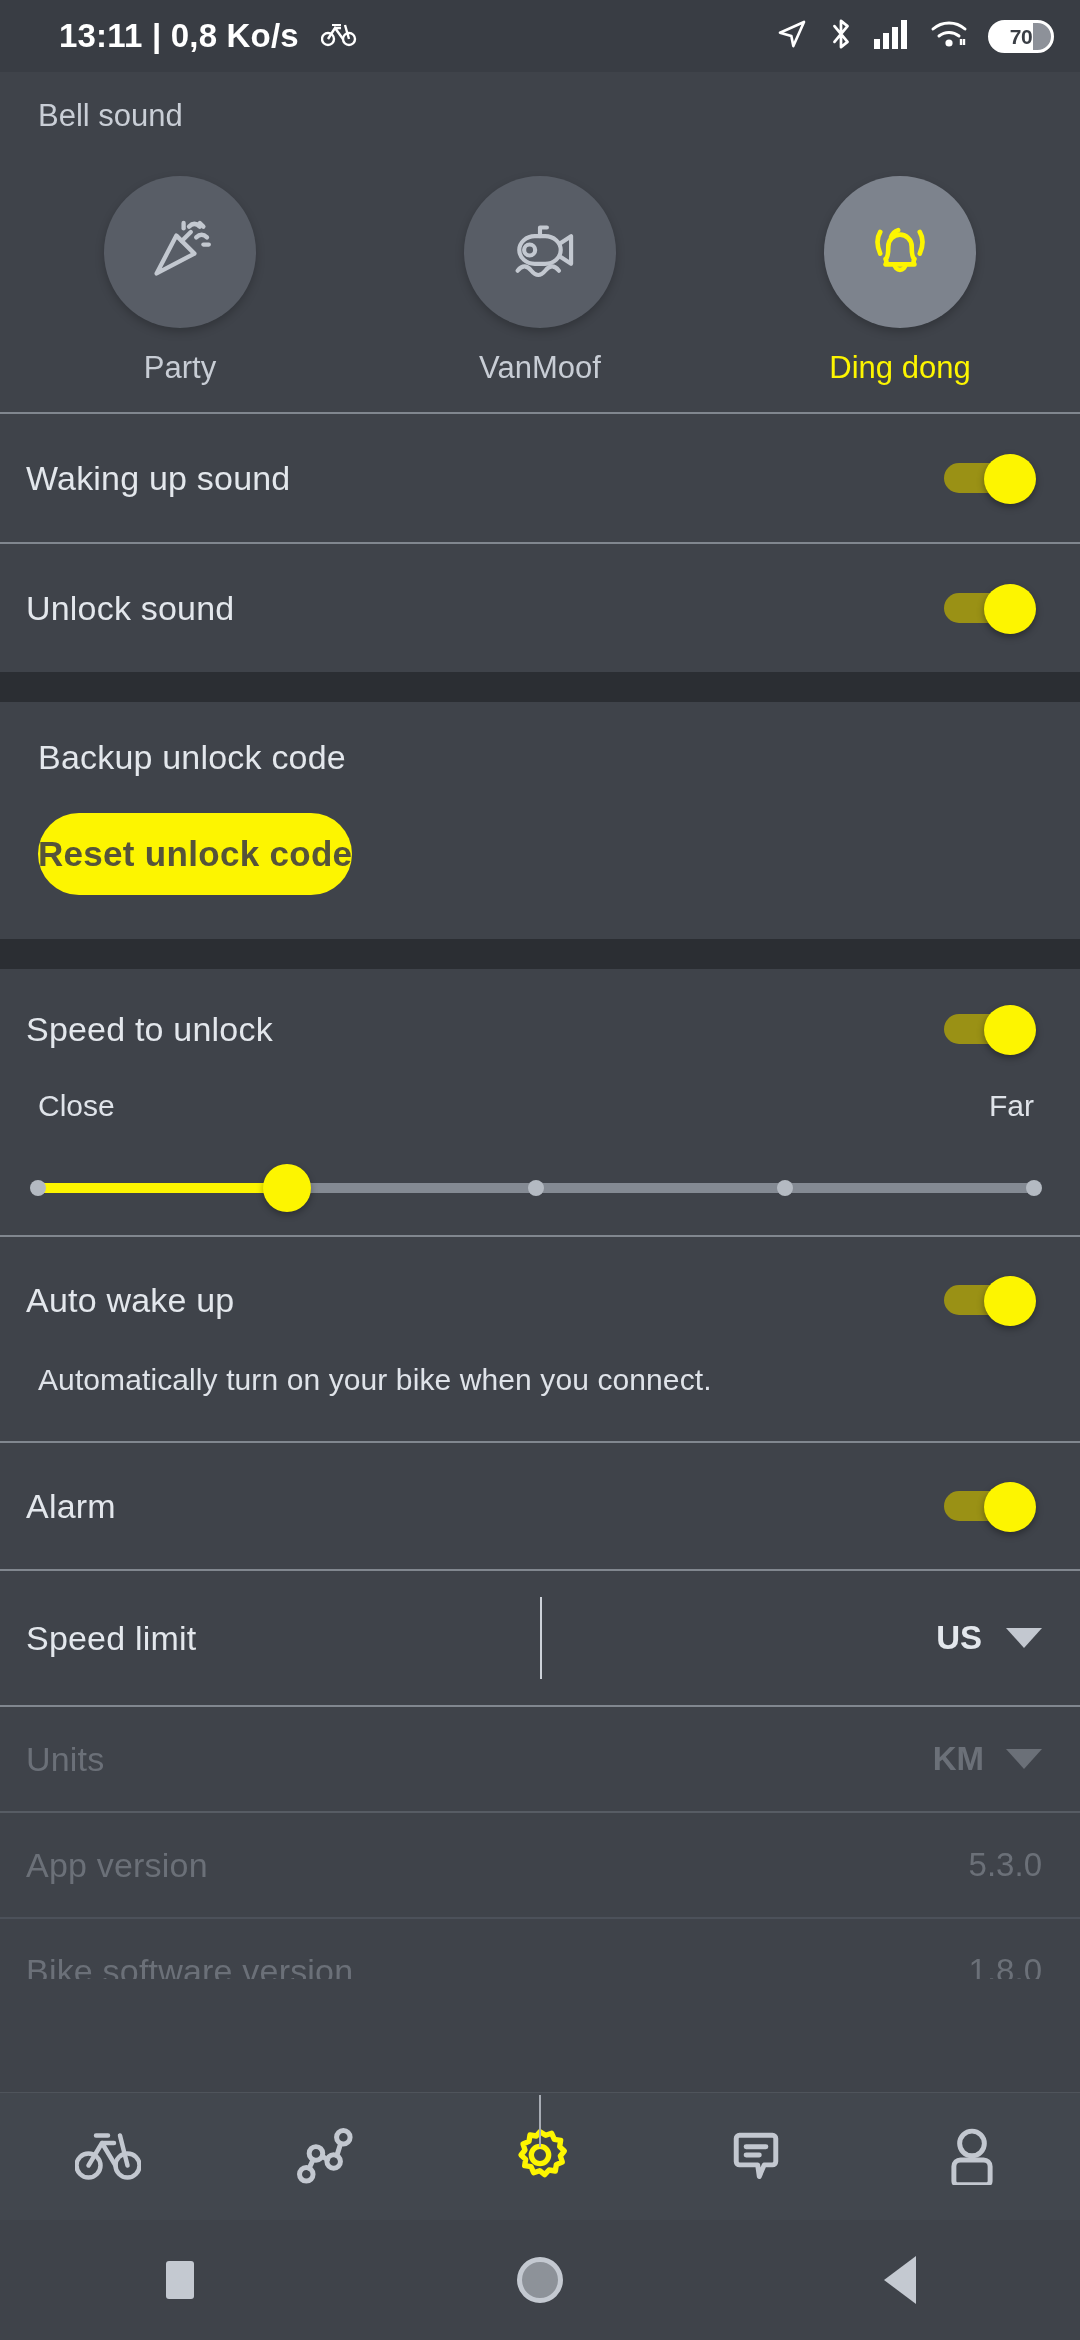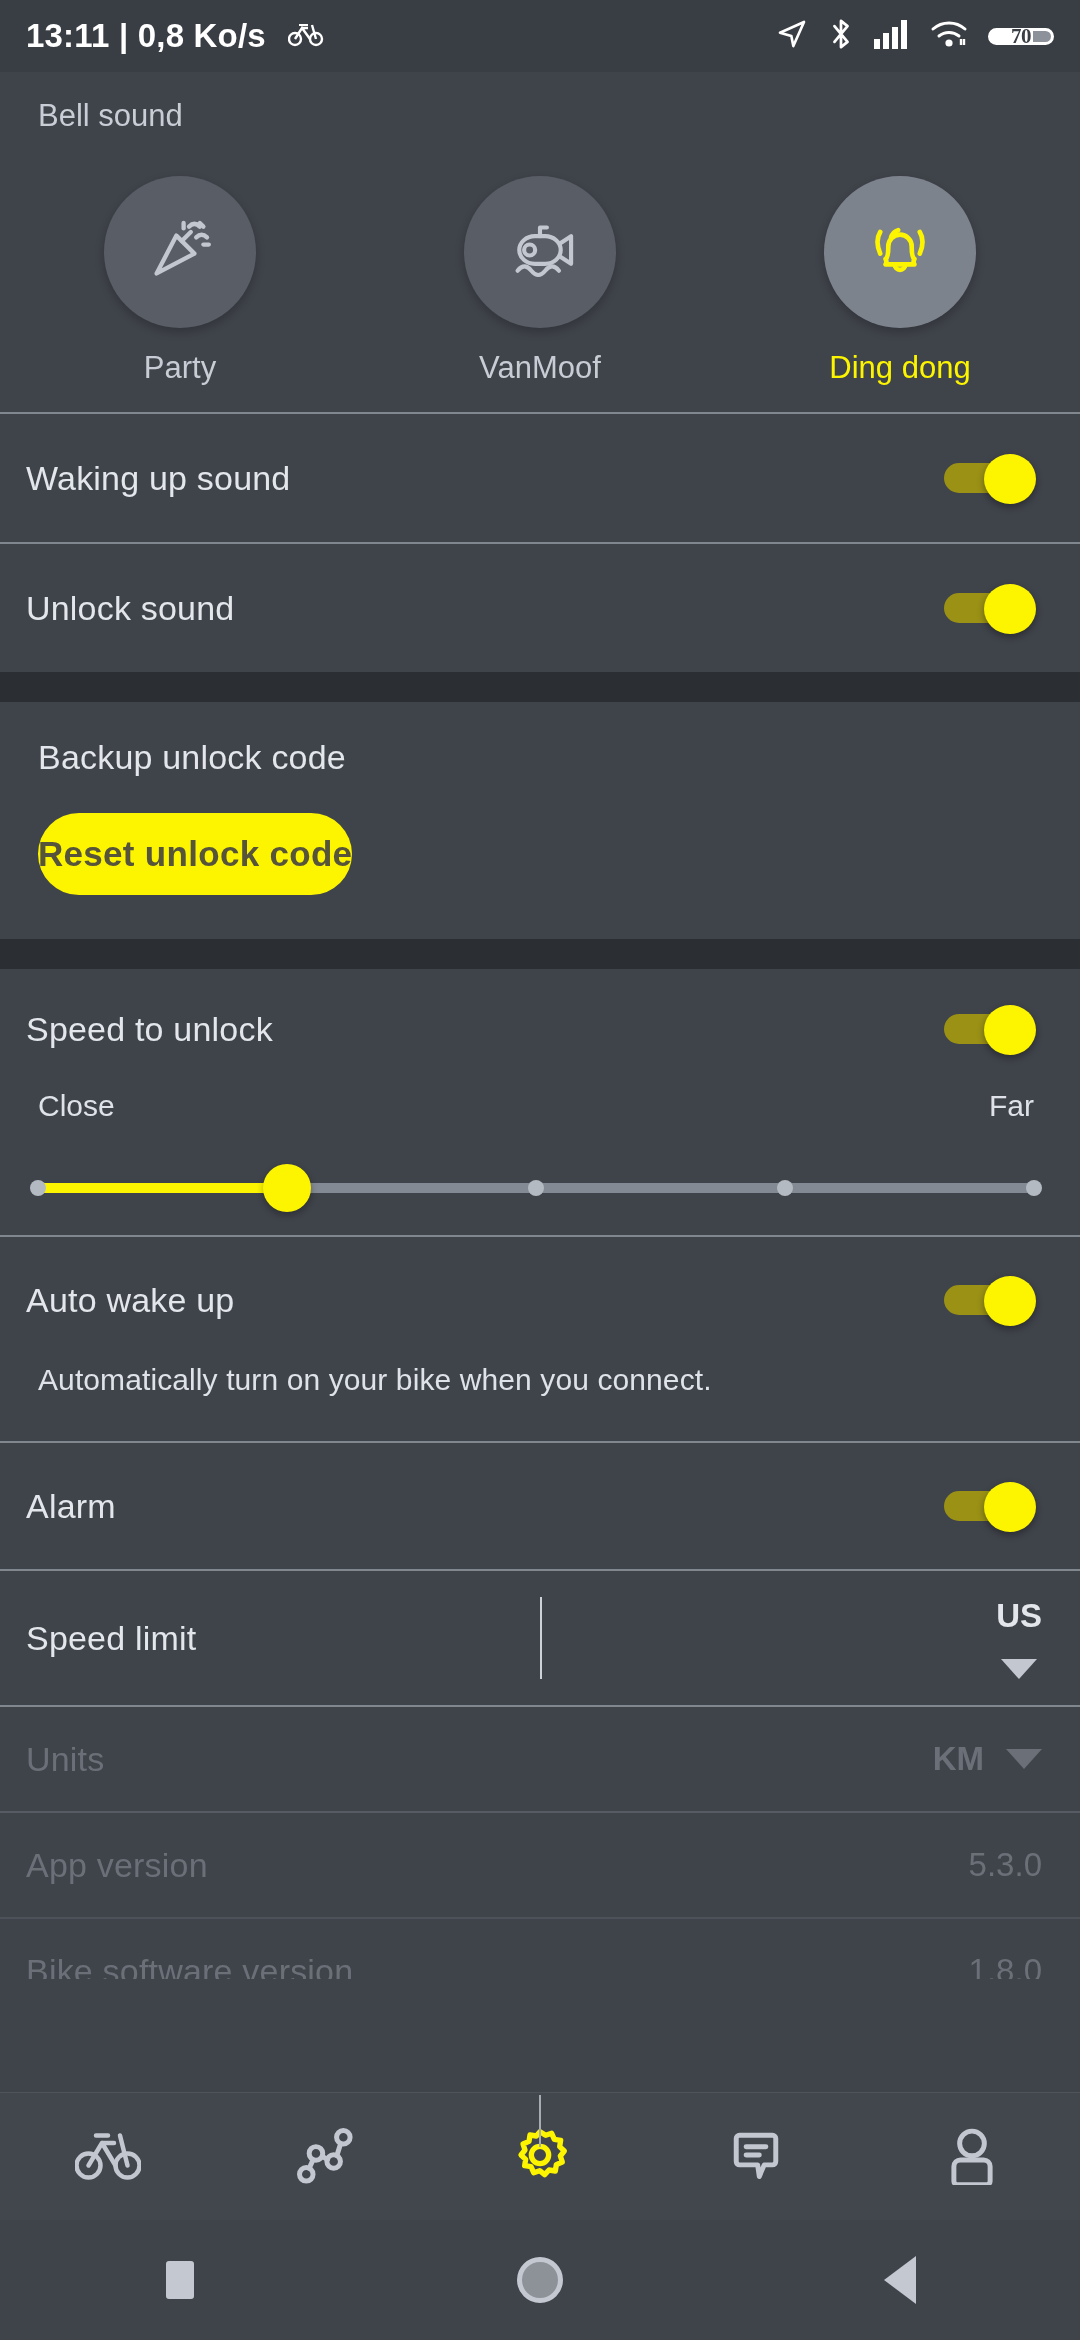--- a/index.html
+++ b/index.html
@@ -13,34 +13,33 @@
   }
 
   
   .statusbar{
     height:72px; width:1080px;
     background:#393d44;
     display:flex; align-items:center;
     padding:0 26px;
     position:relative;
   }
-  .sb-left{ display:flex; align-items:center; gap:12px; }
+  .sb-left{ display:flex; align-items:center; gap:12px;margin-left:33px; }
   .sb-clock{
     font-size:33px; font-weight:bold; color:#ffffff;
     letter-spacing:.2px; white-space:nowrap;
   }
   .sb-bikeglyph{ margin-left:10px; display:inline-block; }
   .sb-right{
     margin-left:auto; display:flex; align-items:center; gap:20px;
   }
   .batt{
-    width:66px;height:17px;border:3px solid #ffffff;border-radius:17px;
+    width:66px;height:33px;border:3px solid #ffffff;border-radius:17px;
     display:flex;align-items:center;justify-content:center;position:relative;
     background:linear-gradient(to right,#ffffff 0%,#ffffff 70%,#8d9199 70%,#8d9199 100%);
-    font-family:Liberation Serif, serif;
   }
   .batt span{ font-size:21px;font-weight:bold;color:#3a3e45;line-height:1;letter-spacing:-.5px; }
 
   
   .section{ background:#3f434a; }
   .gap{ height:30px; background:#2b2e33; }
   .divider{ height:2px; background:#81878f; }
   .row{
     position:relative;
     display:flex; align-items:center;
@@ -115,21 +114,21 @@
   }
 
   
   .sl-row{ min-height:134px; }
   .sl-vline{
     position:absolute; left:50%; top:26px; bottom:26px;
     width:2px; background:#cdd2d9;
   }
   .sl-right{
     position:absolute; right:38px; top:50%; transform:translateY(-50%);
-    display:flex; align-items:center; gap:24px;flex-direction:column;
+    display:flex; align-items:center; gap:24px;
   }
   .sl-val{ font-size:33px; font-weight:bold; color:#e3e7ec; }
   .caret{
     width:0;height:0;border-left:18px solid transparent;border-right:18px solid transparent;
     border-top:20px solid #c3c8d0;
   }
 
   
   .faderow{ min-height:104px; }
   .fade{ color:#6b7078; }

